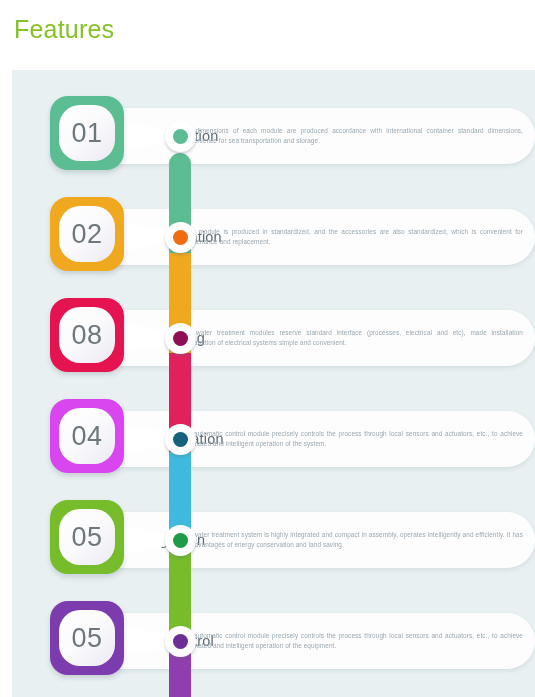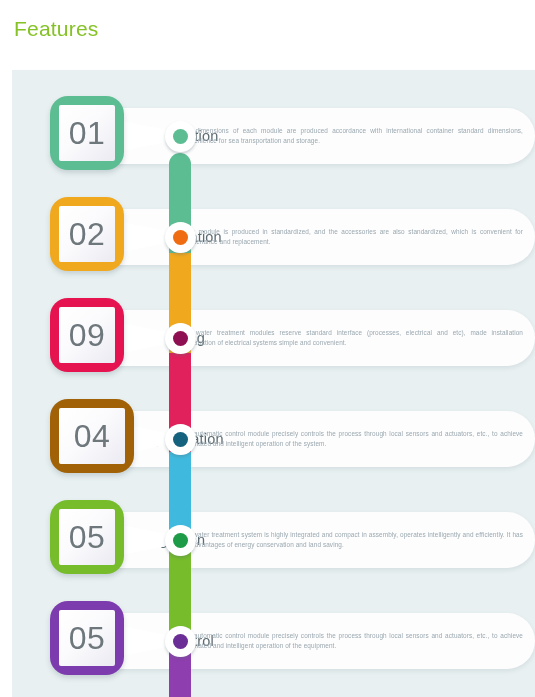--- a/index.html
+++ b/index.html
@@ -14,21 +14,21 @@
     font-family: "Liberation Sans", sans-serif;
     overflow: hidden;
     position: relative;
   }
 
   
   .page-title {
     position: absolute;
     left: 14px;
     top: 14px;
-    font-size: 21px;
+    font-size: 25px;
     font-weight: 400;
     letter-spacing: 0.2px;
     color: #85c226;
     line-height: 30px;
   }
 
   
   .panel {
     position: absolute;
     left: 12px;
@@ -125,26 +125,26 @@
     border-radius: 18px;
     z-index: 4;
     box-shadow: 0 3px 5px rgba(100,120,130,0.25);
   }
   .badge-inner {
     position: absolute;
     left: 9px;
     top: 9px;
     right: 9px;
     bottom: 9px;
-    border-radius: 2px;
+    border-radius: 21px;
     background: linear-gradient(135deg, #ffffff 0%, #fbfbfd 45%, #eceaf2 100%);
     display: flex;
     align-items: center;
     justify-content: center;
-    font-size: 32px;
+    font-size: 27px;
     color: #6d777c;
     letter-spacing: 0.5px;
   }
 
   
   .node {
     position: absolute;
     left: 153px;
     top: 33px;
     width: 31px;
@@ -218,37 +218,37 @@
         <div class="wedge"><svg width="92" height="56" viewBox="0 0 92 56">
             <polygon points="0,7 92,25 92,31 0,49" fill="#ffffff"></polygon>
           </svg></div>
         <div class="card">
           <div class="card-title">Interfacing</div>
           <div class="card-inner">
             <div class="card-desc">The water treatment modules reserve standard interface (processes, electrical and etc), made installation construction of electrical systems simple and convenient.</div>
           </div>
         </div>
         <div class="badge" style="background: rgb(229, 19, 79);">
-          <div class="badge-inner">09</div>
+          <div class="badge-inner">08</div>
         </div>
         <div class="node">
           <div class="node-dot" style="background: rgb(142, 16, 82);"></div>
         </div>
       </div>
       <div class="row" style="top: 321px;">
         <div class="wedge"><svg width="92" height="56" viewBox="0 0 92 56">
             <polygon points="0,7 92,25 92,31 0,49" fill="#ffffff"></polygon>
           </svg></div>
         <div class="card">
           <div class="card-title">Intelligentization</div>
           <div class="card-inner">
             <div class="card-desc">The automatic control module precisely controls the process through local sensors and actuators, etc., to achieve automated and intelligent operation of the system.</div>
           </div>
         </div>
-        <div class="badge" style="background: #a16207; padding-left: 10px;">
+        <div class="badge" style="background: #d946ef;">
           <div class="badge-inner">04</div>
         </div>
         <div class="node">
           <div class="node-dot" style="background: rgb(20, 98, 125);"></div>
         </div>
       </div>
       <div class="row" style="top: 422px;">
         <div class="wedge"><svg width="92" height="56" viewBox="0 0 92 56">
             <polygon points="0,7 92,25 92,31 0,49" fill="#ffffff"></polygon>
           </svg></div>

